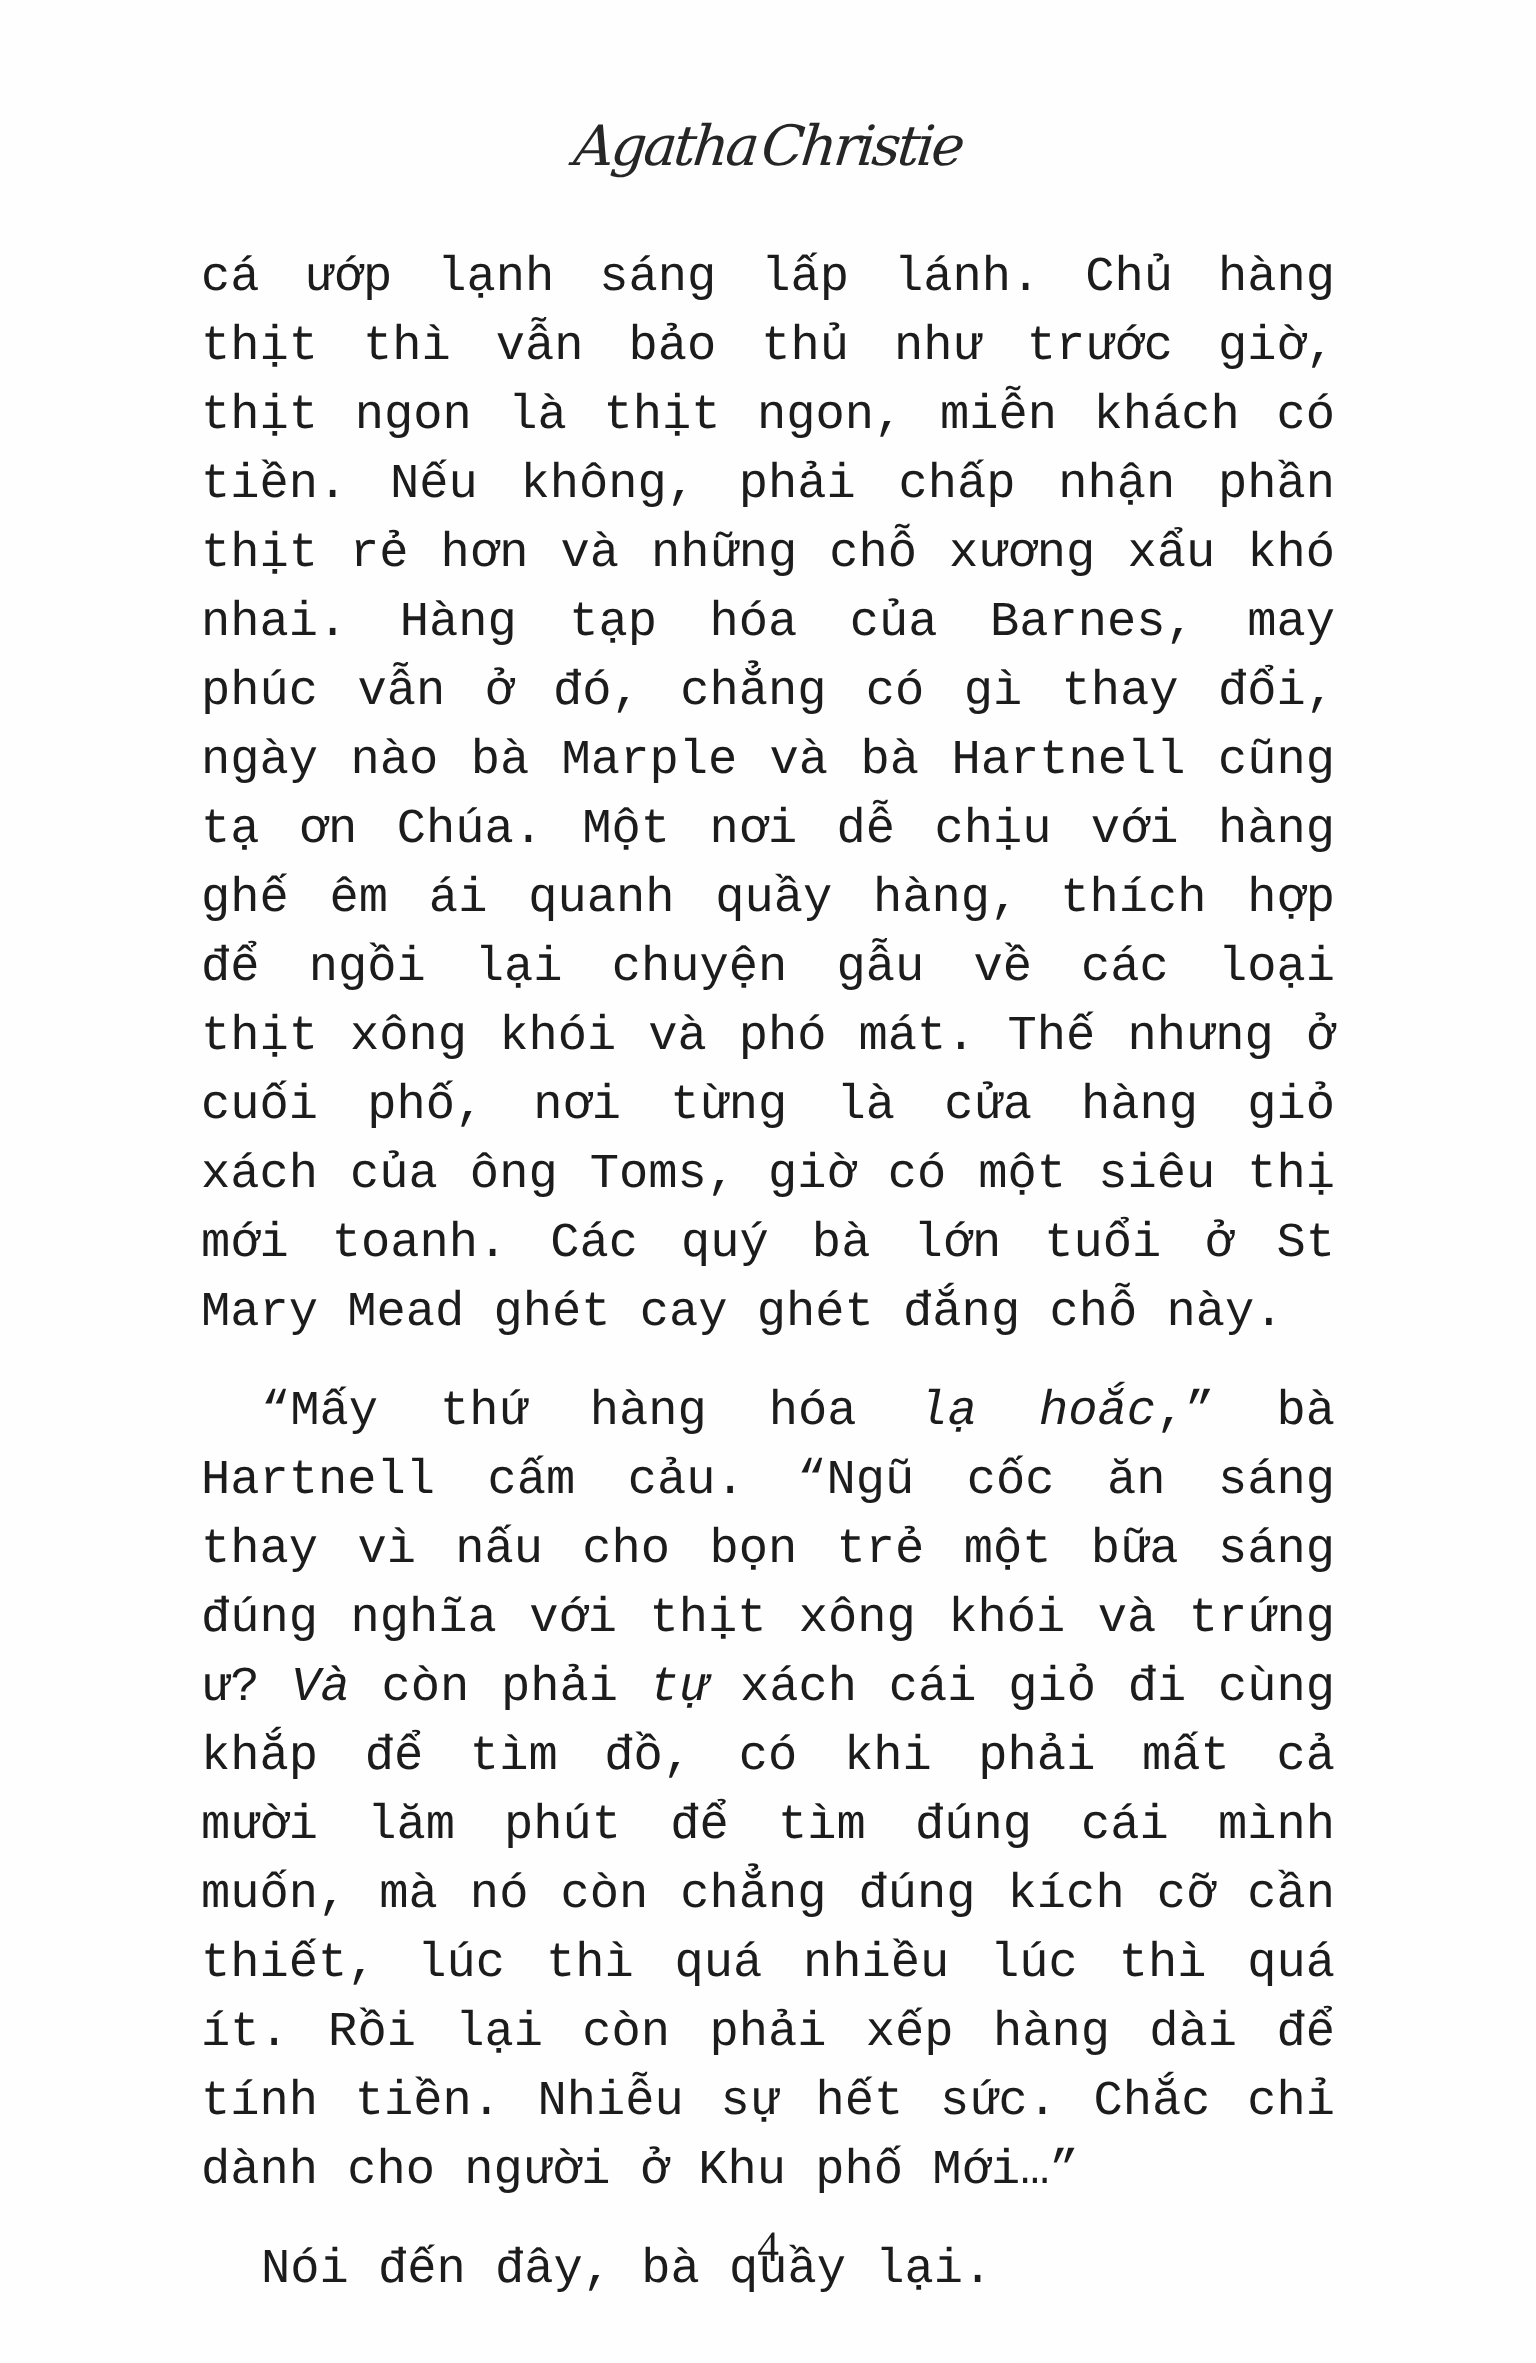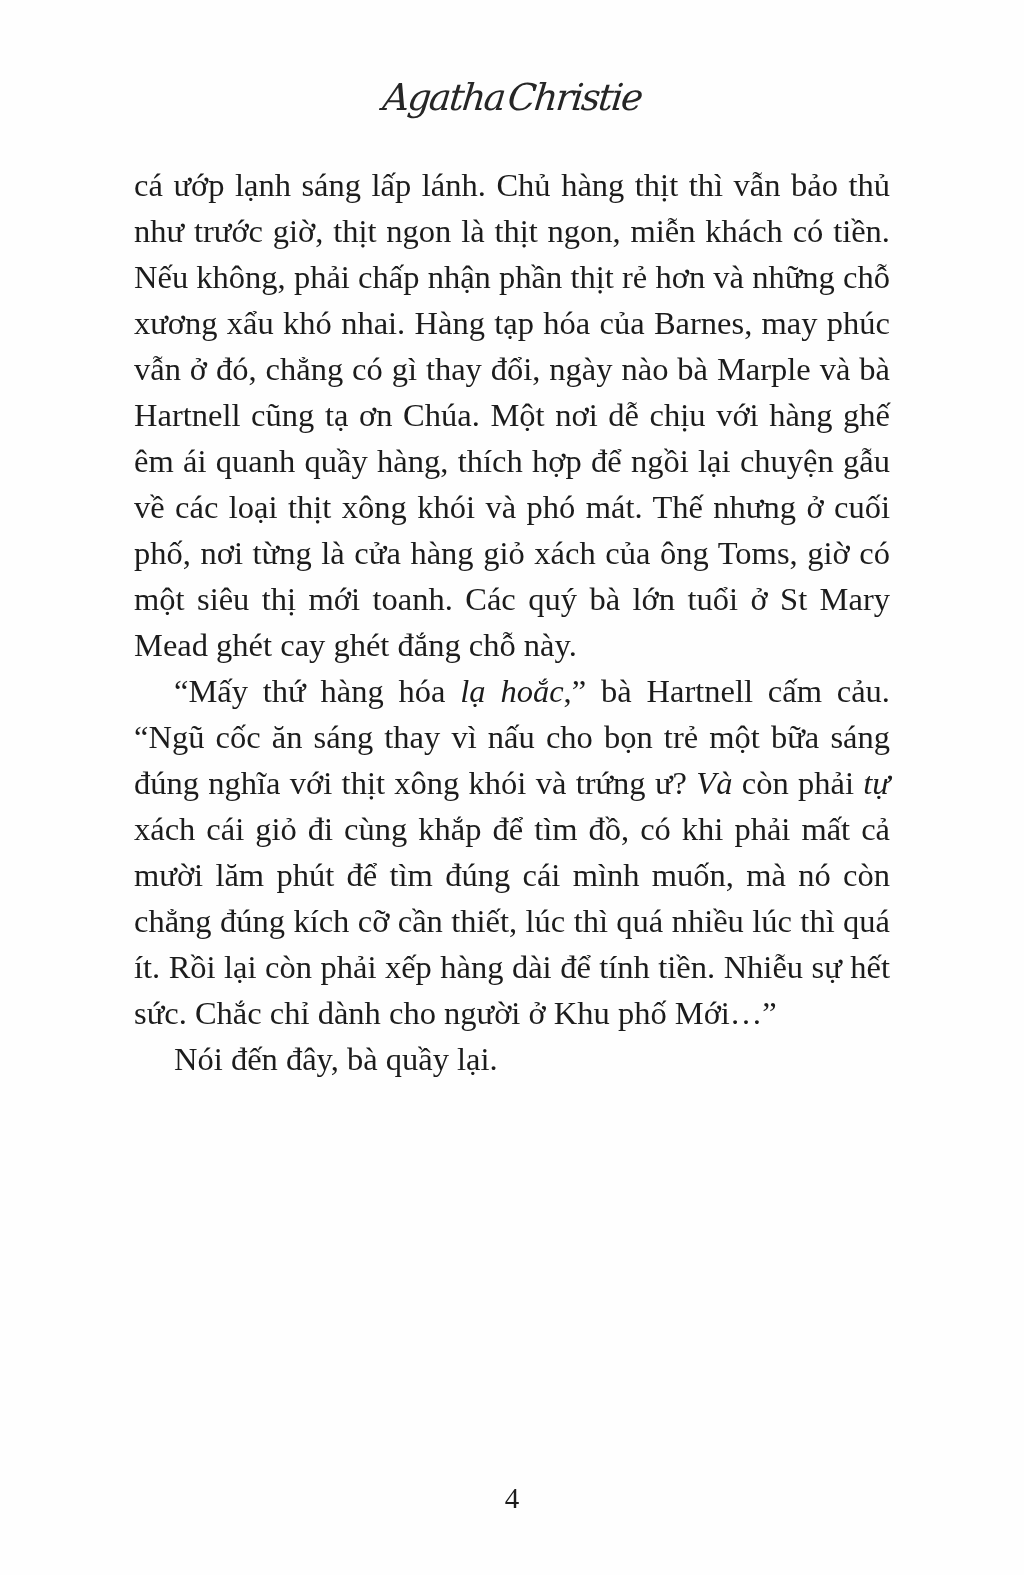--- a/index.html
+++ b/index.html
@@ -34,23 +34,25 @@
   .body-text {
     margin: 26px auto 0 auto;
     width: 756px;
     font-size: 32.5px;
     line-height: 46px;
     text-align: justify;
   }
   .para {
     margin: 0;
     padding: 0;
+    font-family: Liberation Mono, monospace;
   }
   .para.indent {
     text-indent: 40px;
+    margin-top: 20px;
   }
   .para.section-break {
     margin-top: 46px;
   }
   .italic {
     font-style: italic;
   }
   .page-number {
     position: absolute;
     bottom: 60px;

